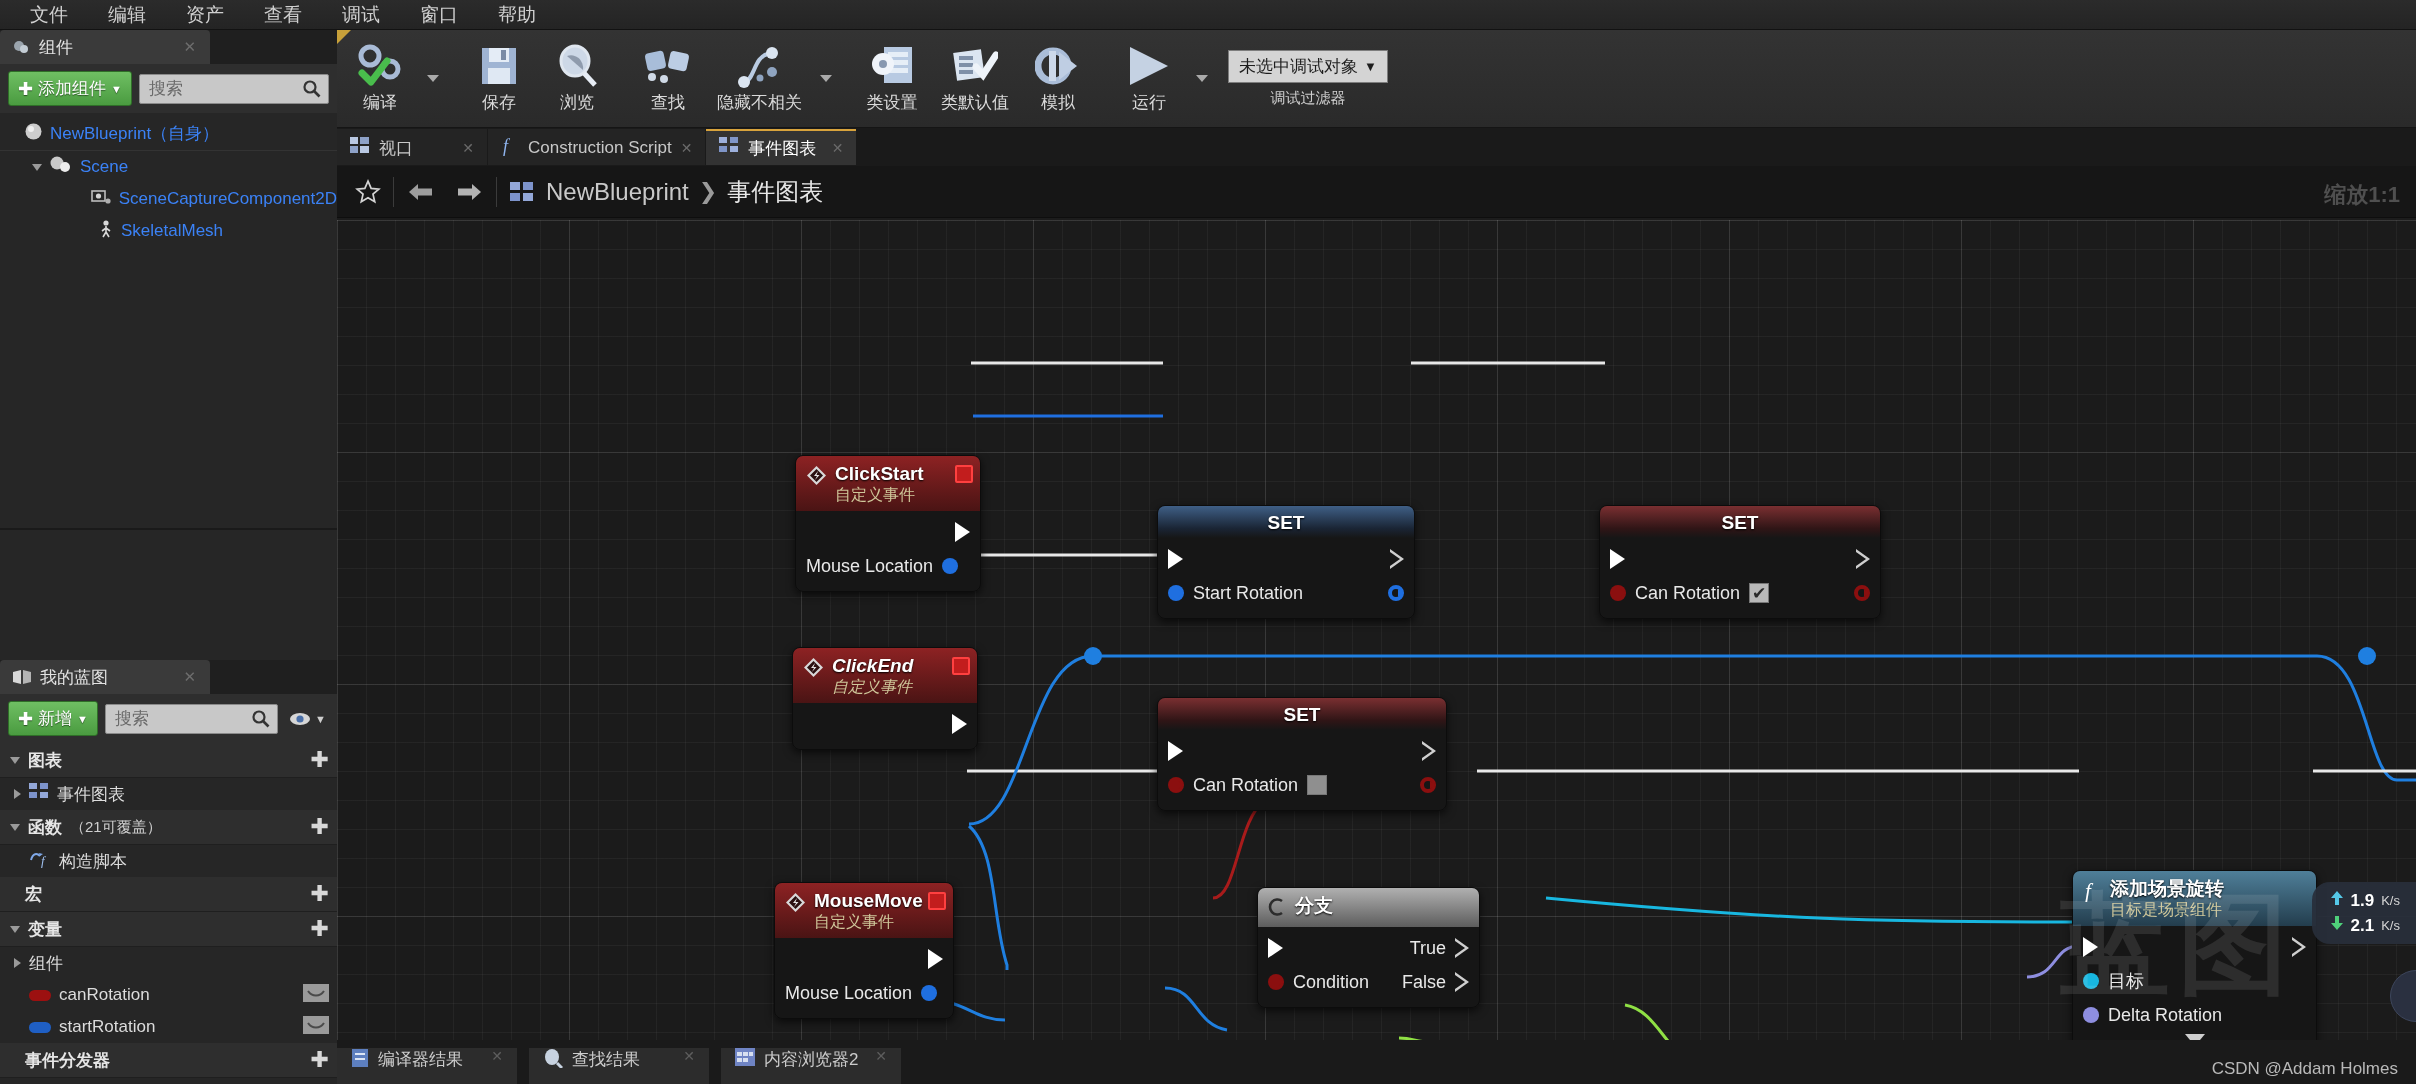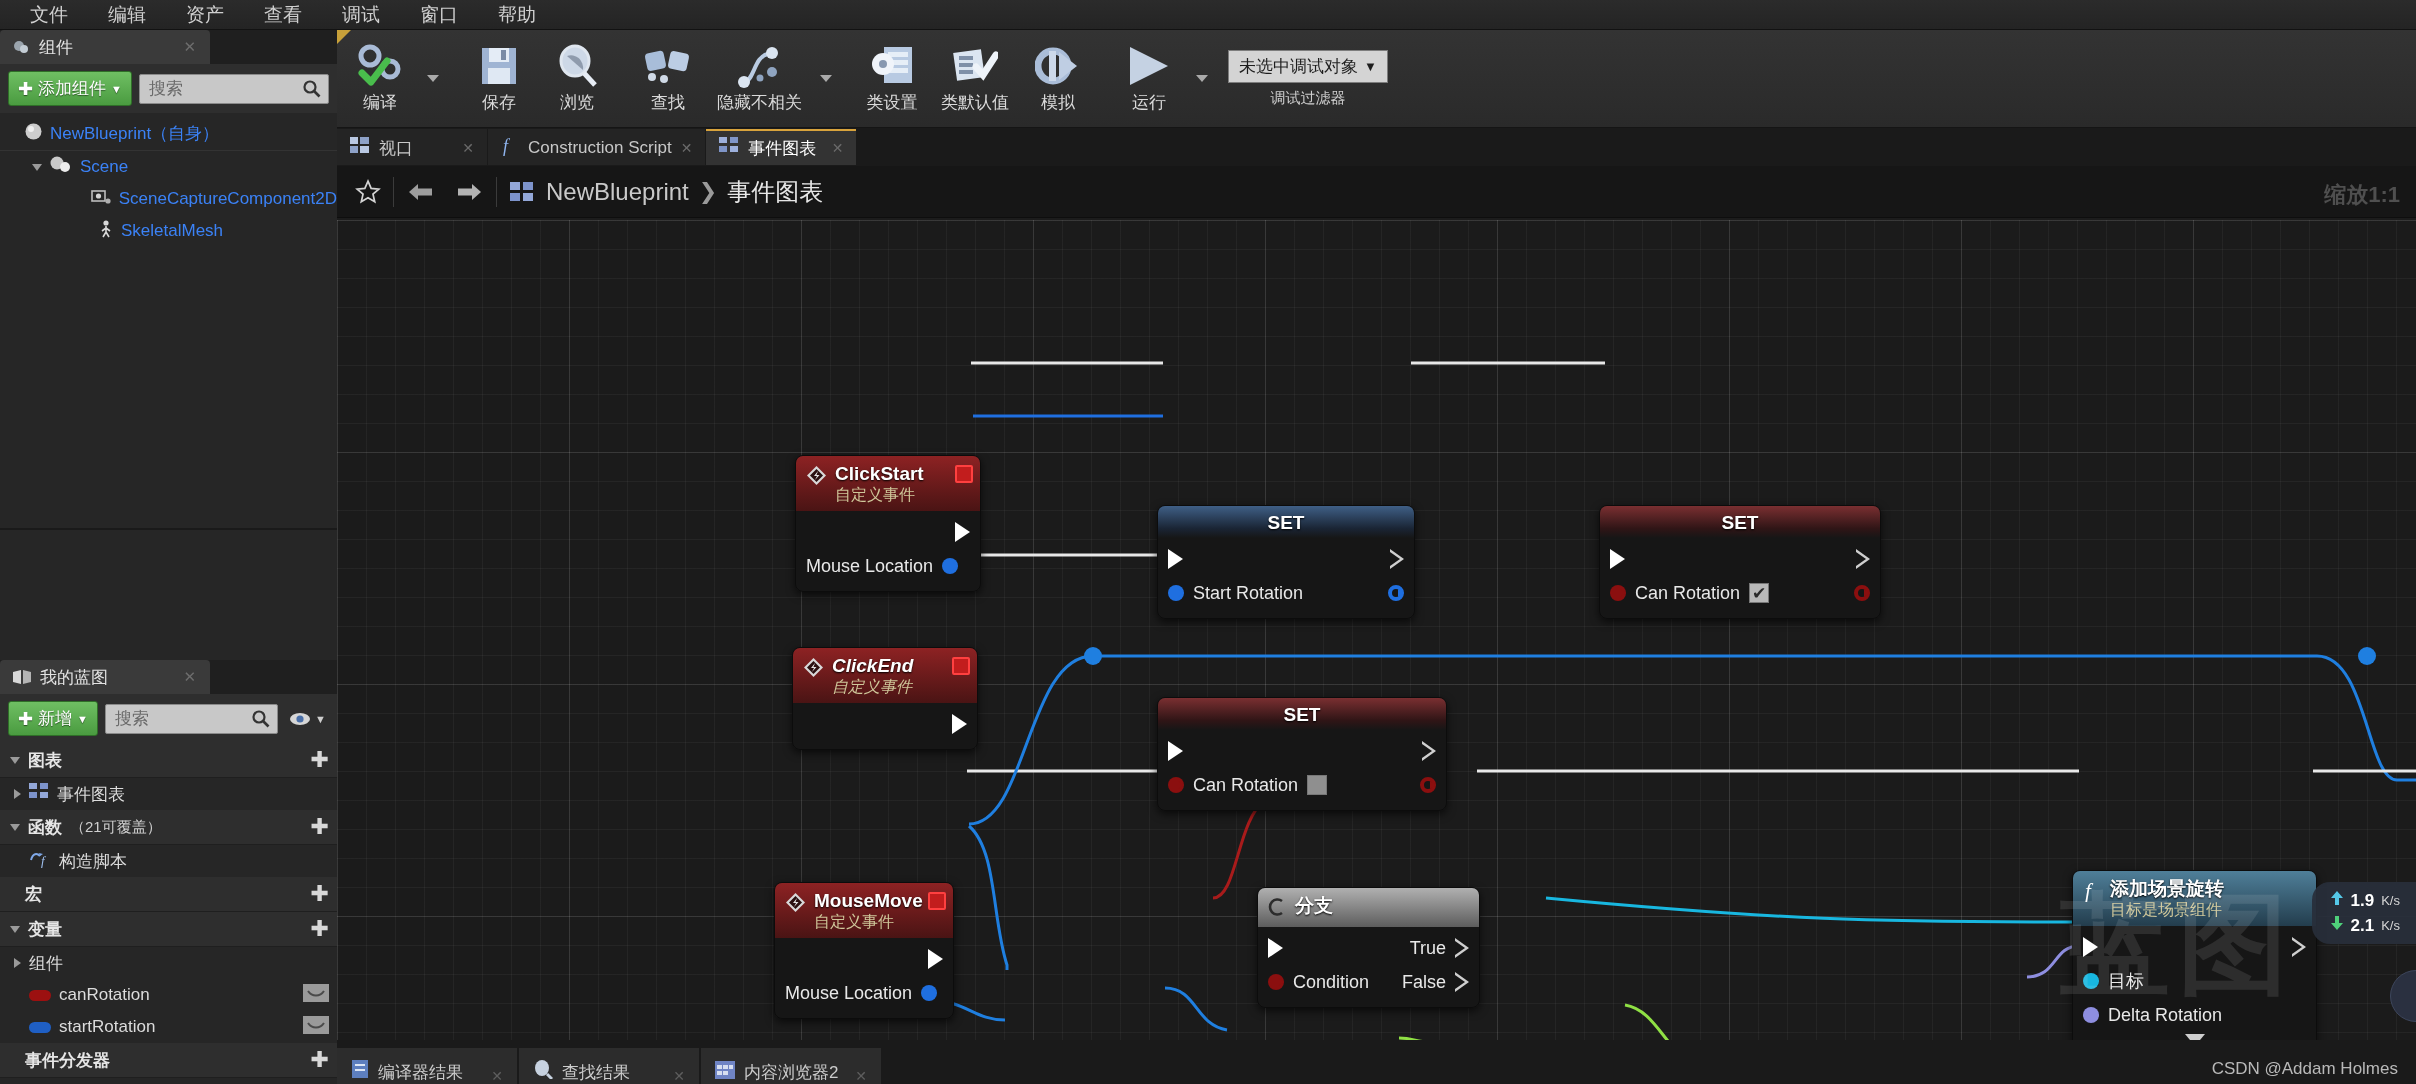--- a/index.html
+++ b/index.html
@@ -219,22 +219,22 @@
   .cbx { width: 20px; height: 20px; background: #b8b8b8; border: 1px solid #777; display:flex;align-items:center;justify-content:center; color:#2a2a2a; font-size:17px; font-weight:bold;}
   .cbx.off { background:#8f8f8f; }
   .drop-arrow { width:0;height:0;border-top:12px solid #cdcdcd;border-left:10px solid transparent;border-right:10px solid transparent; margin: 0 auto 6px auto; }
 
   
   .botdock {
     position:absolute; left:0; bottom:0; width: 2079px; height: 44px;
     background: #1a1a1a; display:flex; align-items: flex-end;
   }
   .botdock .dtab {
-    height: 36px; display:flex; align-items:flex-end; gap:9px; padding:0 14px;
-    background: #2c2c2c; font-size:17px; color:#cdcdcd; margin-right: 2px; min-width: 180px;
+    height: 36px; display:flex; align-items:flex-start; gap:9px; padding:0 14px;
+    background: #2c2c2c; font-size:17px; color:#cdcdcd; margin-right: 12px; min-width: 180px;
   }
   .botdock .dtab .x { margin-left:auto; color:#5e5e5e; font-size:14px; }
   .credit {
     position:absolute; right: 18px; bottom: 5px;
     font-size: 17px; color: #b9b9b9;
   }
   .iconimg { display:block; }
 </style>
 </head>
 <body>

